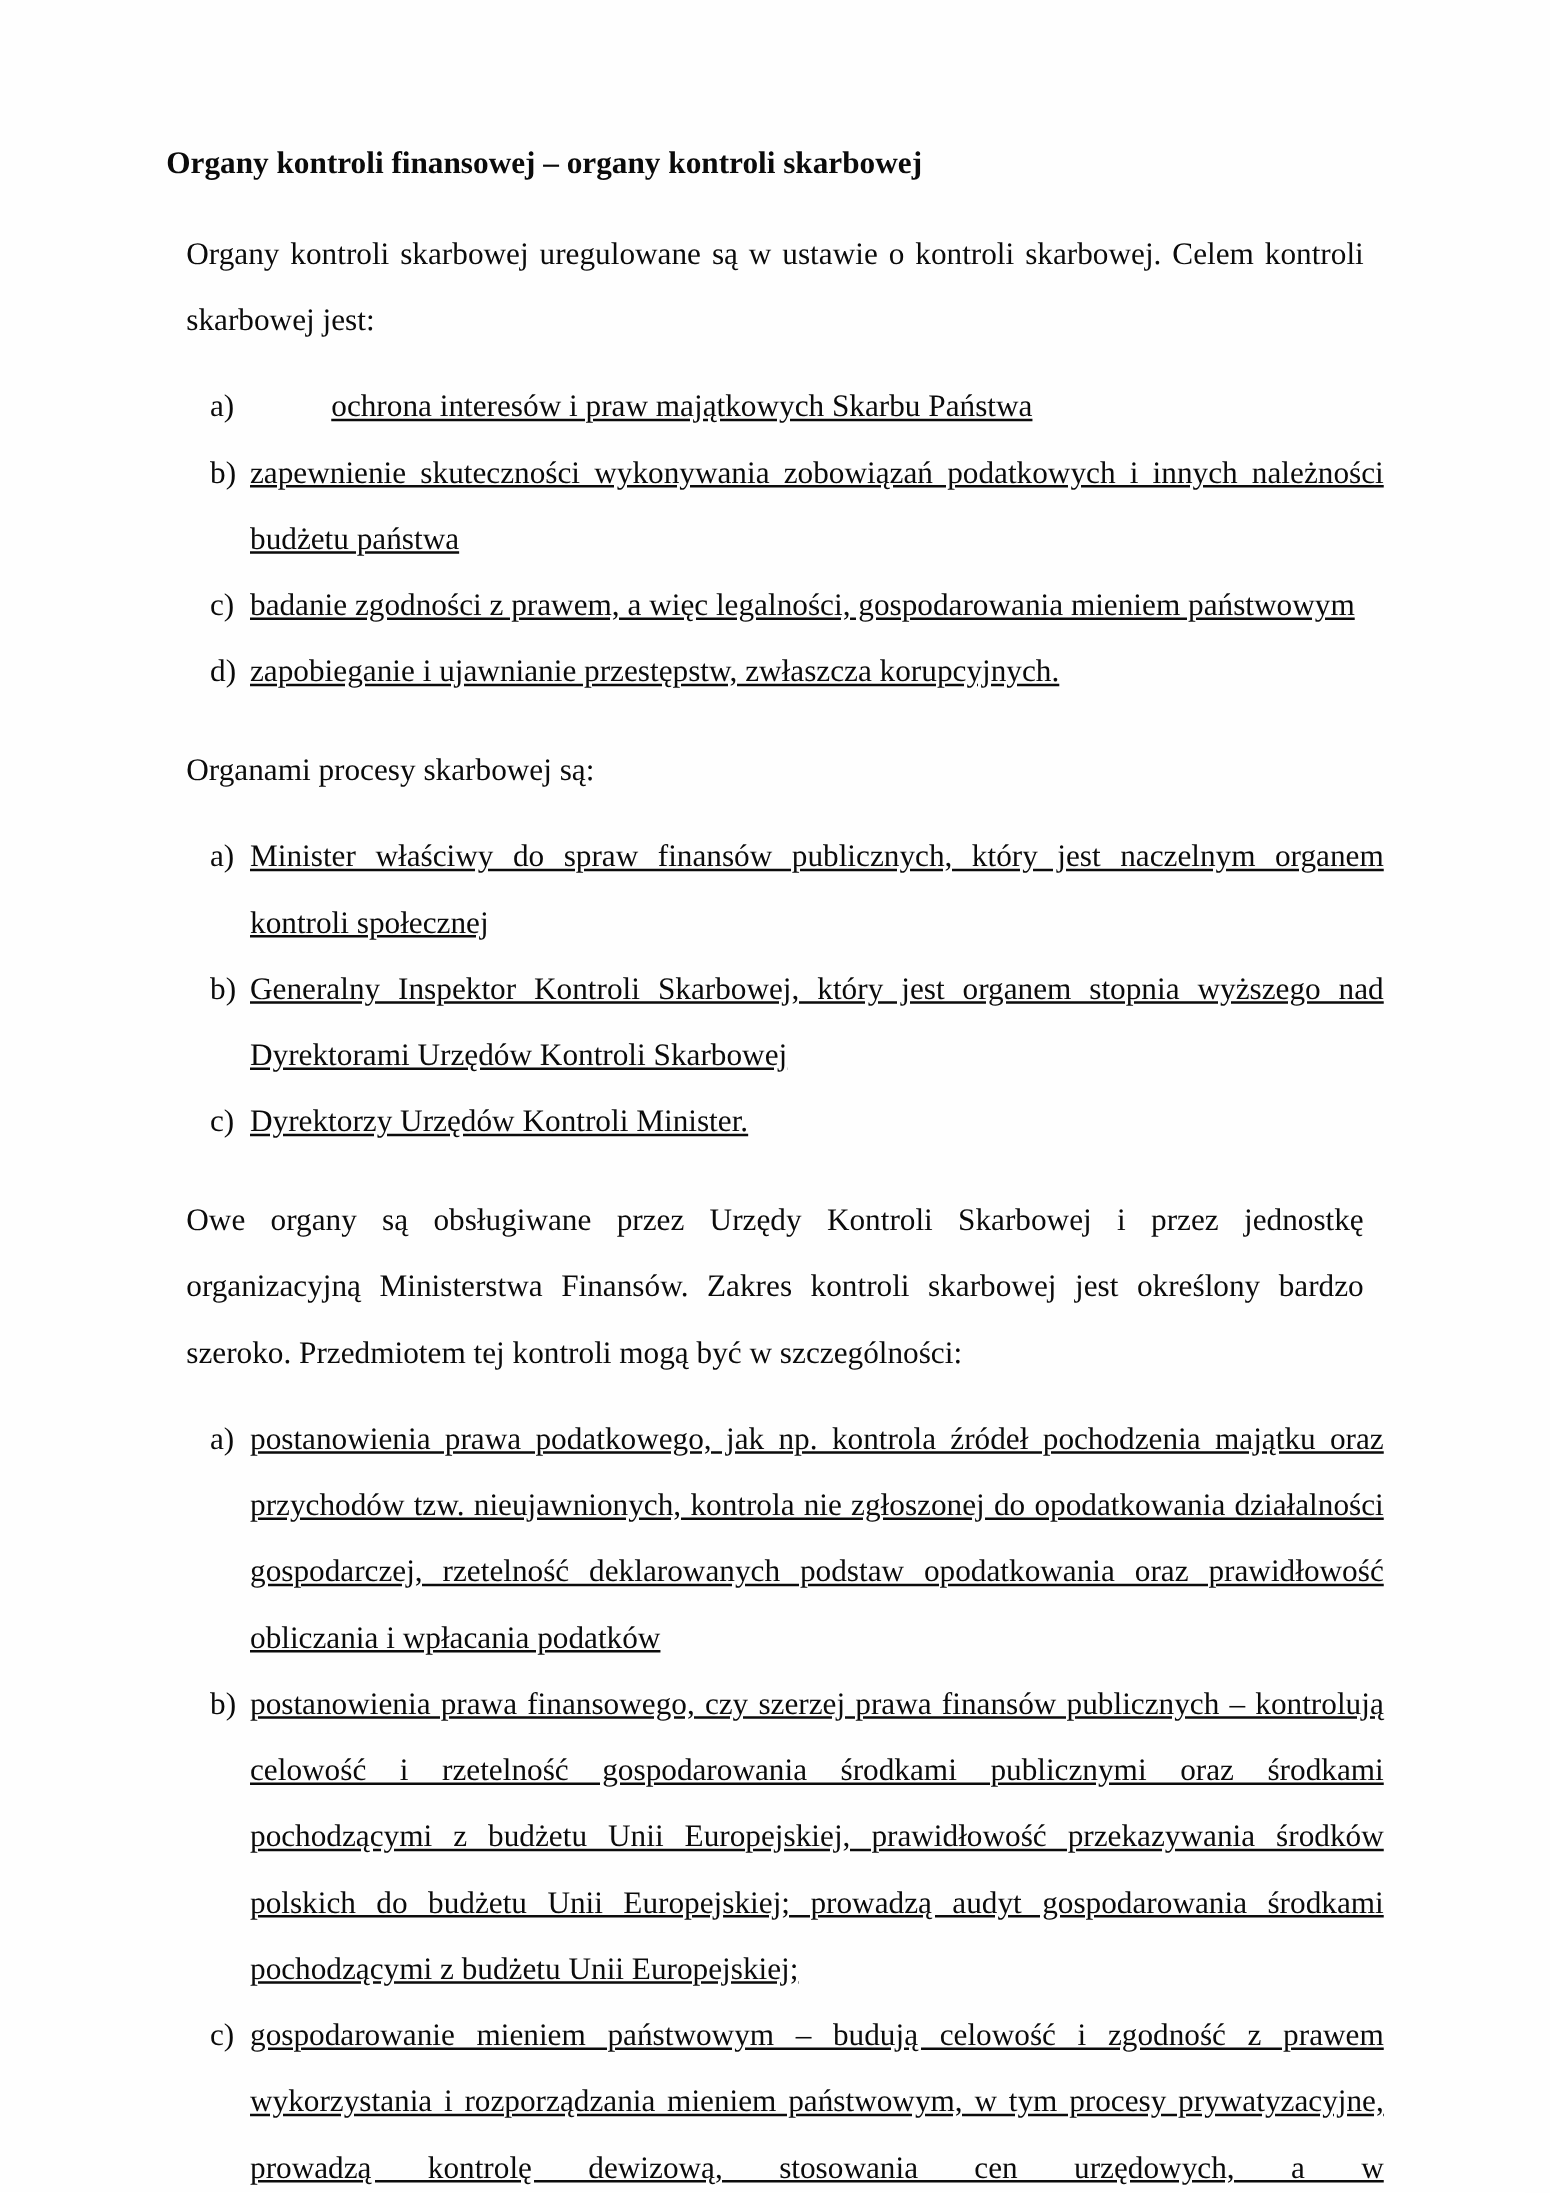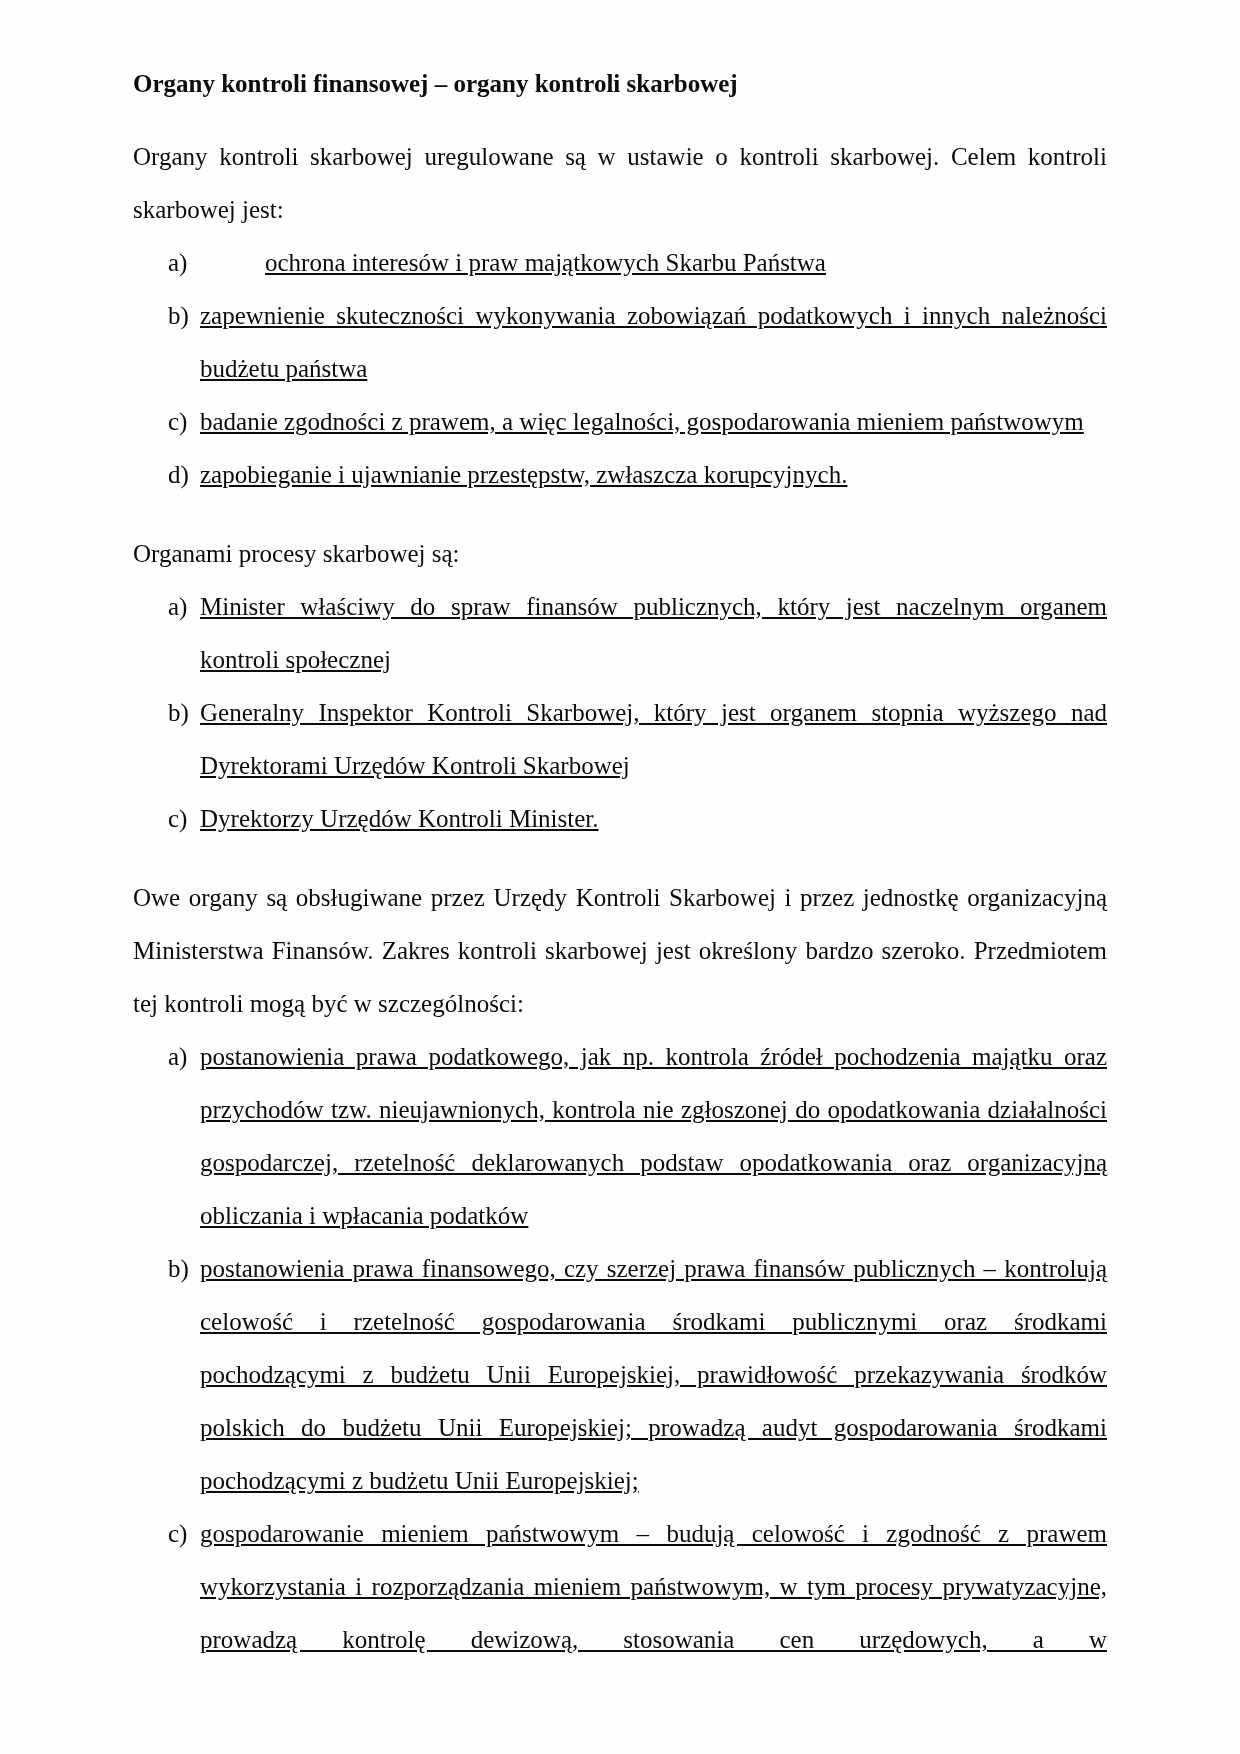--- a/index.html
+++ b/index.html
@@ -6,34 +6,34 @@
     margin: 0;
     padding: 0;
     background: #ffffff;
   }
   .page {
     position: relative;
     width: 1240px;
     height: 1754px;
     background: #fefefe;
     box-sizing: border-box;
-    padding: 57px 133px 60px 133px;
+    padding: 104px 133px 60px 133px;
     font-family: "Liberation Serif", "DejaVu Serif", serif;
     font-size: 25px;
     line-height: 53px;
     color: #0b0b0b;
     overflow: hidden;
   }
   .title {
     font-weight: bold;
     margin: 0 0 20px 0;
     text-align: left;
   }
   .para {
-    margin: 0;
+    margin: 16px;
     text-align: justify;
   }
   .section-gap {
     margin-top: 26px;
   }
   .list {
     margin: 0;
   }
   .item {
     display: flex;
@@ -98,21 +98,21 @@
       <span class="marker">c)</span>
       <span class="itext">Dyrektorzy Urzędów Kontroli Minister.</span>
     </div>
   </div>
 
   <p class="para section-gap">Owe organy są obsługiwane przez Urzędy Kontroli Skarbowej i przez jednostkę organizacyjną Ministerstwa Finansów. Zakres kontroli skarbowej jest określony bardzo szeroko. Przedmiotem tej kontroli mogą być w szczególności:</p>
 
   <div class="list">
     <div class="item">
       <span class="marker">a)</span>
-      <span class="itext">postanowienia prawa podatkowego, jak np. kontrola źródeł pochodzenia majątku oraz przychodów tzw. nieujawnionych, kontrola nie zgłoszonej do opodatkowania działalności gospodarczej, rzetelność deklarowanych podstaw opodatkowania oraz organizacyjną obliczania i wpłacania podatków</span>
+      <span class="itext">postanowienia prawa podatkowego, jak np. kontrola źródeł pochodzenia majątku oraz przychodów tzw. nieujawnionych, kontrola nie zgłoszonej do opodatkowania działalności gospodarczej, rzetelność deklarowanych podstaw opodatkowania oraz prawidłowość obliczania i wpłacania podatków</span>
     </div>
     <div class="item">
       <span class="marker">b)</span>
       <span class="itext">postanowienia prawa finansowego, czy szerzej prawa finansów publicznych – kontrolują celowość i rzetelność gospodarowania środkami publicznymi oraz środkami pochodzącymi z budżetu Unii Europejskiej, prawidłowość przekazywania środków polskich do budżetu Unii Europejskiej; prowadzą audyt gospodarowania środkami pochodzącymi z budżetu Unii Europejskiej;</span>
     </div>
     <div class="item">
       <span class="marker">c)</span>
       <span class="itext stretch-last">gospodarowanie mieniem państwowym – budują celowość i zgodność z prawem wykorzystania i rozporządzania mieniem państwowym, w tym procesy prywatyzacyjne, prowadzą kontrolę dewizową, stosowania cen urzędowych, a w</span>
     </div>
   </div>

